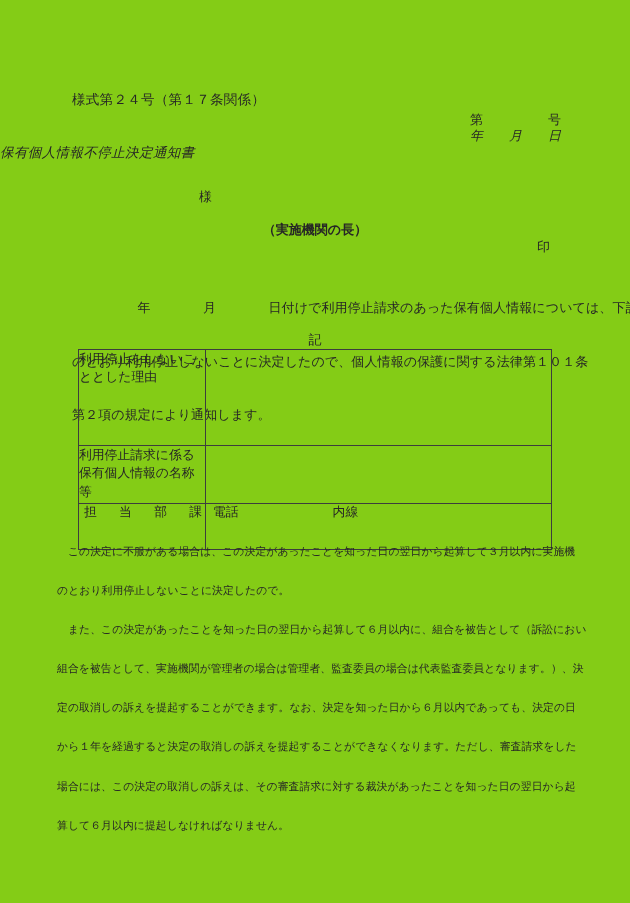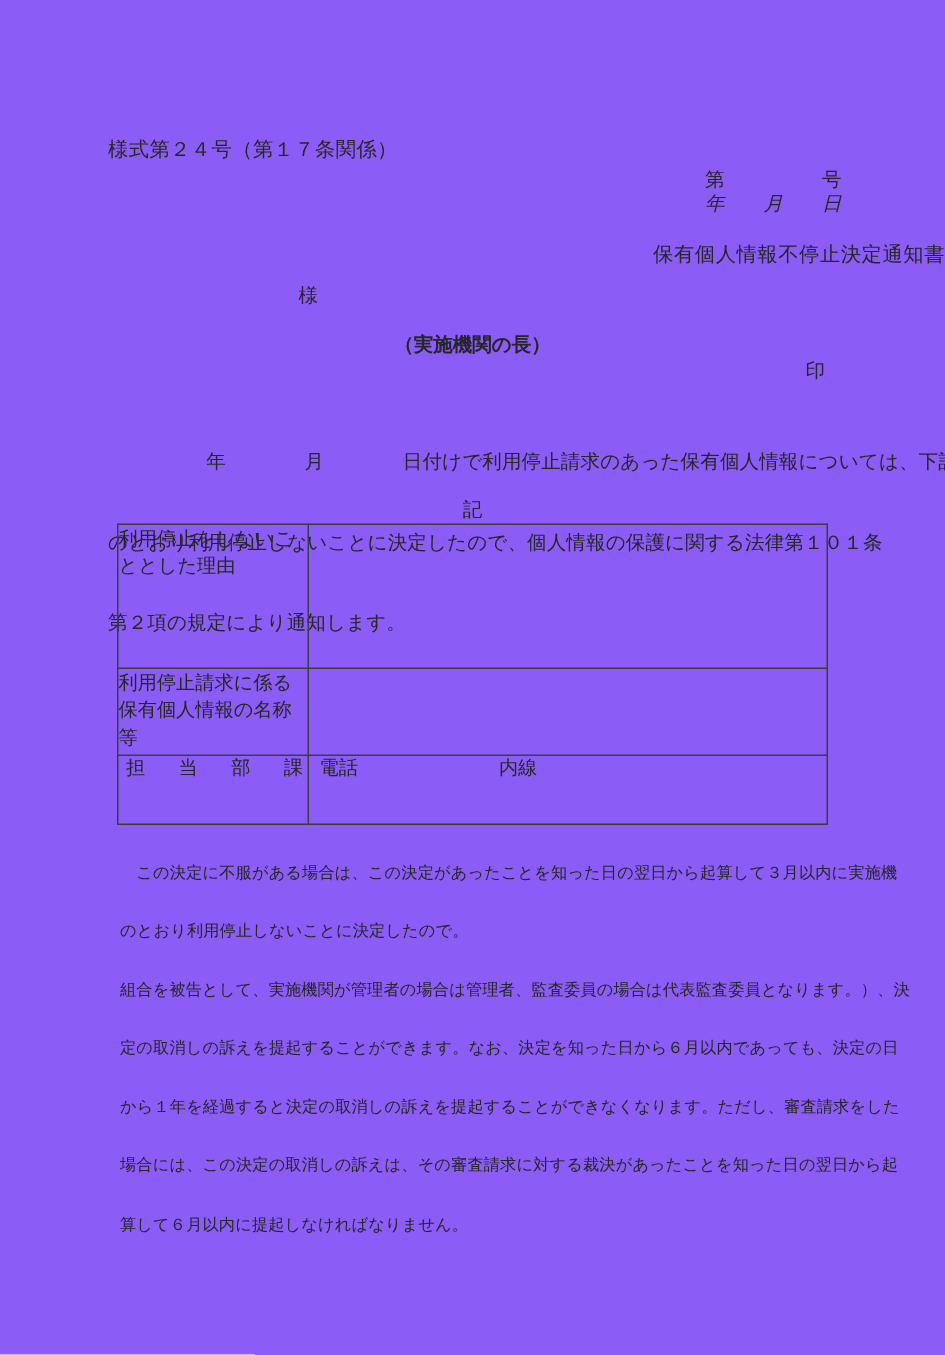--- a/index.html
+++ b/index.html
@@ -1,30 +1,30 @@
 <!DOCTYPE html>
 <html lang="ja"><head>
 <meta charset="utf-8">
 <style>
   html, body { margin: 0; padding: 0; background: #ffffff; }
   .page {
     position: relative;
     width: 630px;
     height: 903px;
-    background: #8b5cf6;
+    background: #84cc16;
     color: #262626;
     font-family: "Liberation Serif", "DejaVu Serif", serif;
     font-size: 13px;
     overflow: hidden;
   }
   .abs { position: absolute; white-space: pre; }
   .form-number { left: 72px; top: 91px; font-size: 13.5px; letter-spacing: 0.3px; }
   .doc-number  { right: 69px; top: 111px; text-align: center; }
   .doc-date    { right: 69px; top: 127px; text-align: right; font-style: italic; }
-  .doc-title   { left: 0; right: 0; top: 161px; text-align: right; font-size: 13.5px; letter-spacing: 0.4px; white-space: pre; }
+  .doc-title   { left: 0; right: 0; top: 144px; text-align: left; font-size: 13.5px; letter-spacing: 0.4px; white-space: pre; font-style: italic; }
   .addressee   { left: 199px; top: 188px; }
   .issuer      { left: 0; right: 0; top: 221px; text-align: center; white-space: pre; font-weight: bold; }
   .seal        { left: 537px; top: 238px; }
   .body-par    { left: 72px; top: 265px; width: 484px; }
   .body-line   { white-space: pre; line-height: 21.6px; letter-spacing: 0.1px; }
   .table-heading { left: 0; right: 0; top: 331px; text-align: center; white-space: pre; }
   table.notice {
     position: absolute;
     left: 78px; top: 349px;
     width: 474px; height: 200px;
@@ -44,21 +44,21 @@
     width: 118px;
     margin: 0 0 0 5px;
   }
   .phone-row {
     display: flex;
     align-items: flex-end;
     padding: 0 0 2px 7px;
     line-height: 16px;
   }
   .ext-label { margin-left: 94px; }
-  .notes { left: 57px; top: 551px; width: 508px; font-size: 10.8px; margin-left: 23px; }
+  .notes { left: 57px; top: 520px; width: 508px; font-size: 10.8px; }
   .note-line { white-space: pre; line-height: 15.1px; letter-spacing: 0.1px; }
 </style>
 </head>
 <body>
 
 <div class="page">
 
   <div class="abs form-number">様式第２４号（第１７条関係）</div>
 
   <div class="abs doc-number">第　　　　　号</div>
@@ -115,20 +115,21 @@
           <span class="ext-label">内線</span>
         </div>
       </td>
     </tr>
   </tbody>
     </table>
 
   <div class="abs notes">
     <div class="note-line">　この決定に不服がある場合は、この決定があったことを知った日の翌日から起算して３月以内に実施機</div>
     <div class="note-line">のとおり利用停止しないことに決定したので。</div>
+    <div class="note-line">　また、この決定があったことを知った日の翌日から起算して６月以内に、組合を被告として（訴訟におい</div>
     <div class="note-line">組合を被告として、実施機関が管理者の場合は管理者、監査委員の場合は代表監査委員となります。）、決</div>
     <div class="note-line">定の取消しの訴えを提起することができます。なお、決定を知った日から６月以内であっても、決定の日</div>
     <div class="note-line">から１年を経過すると決定の取消しの訴えを提起することができなくなります。ただし、審査請求をした</div>
     <div class="note-line">場合には、この決定の取消しの訴えは、その審査請求に対する裁決があったことを知った日の翌日から起</div>
     <div class="note-line">算して６月以内に提起しなければなりません。</div>
   </div>
 
 </div>
 
 </body></html>

